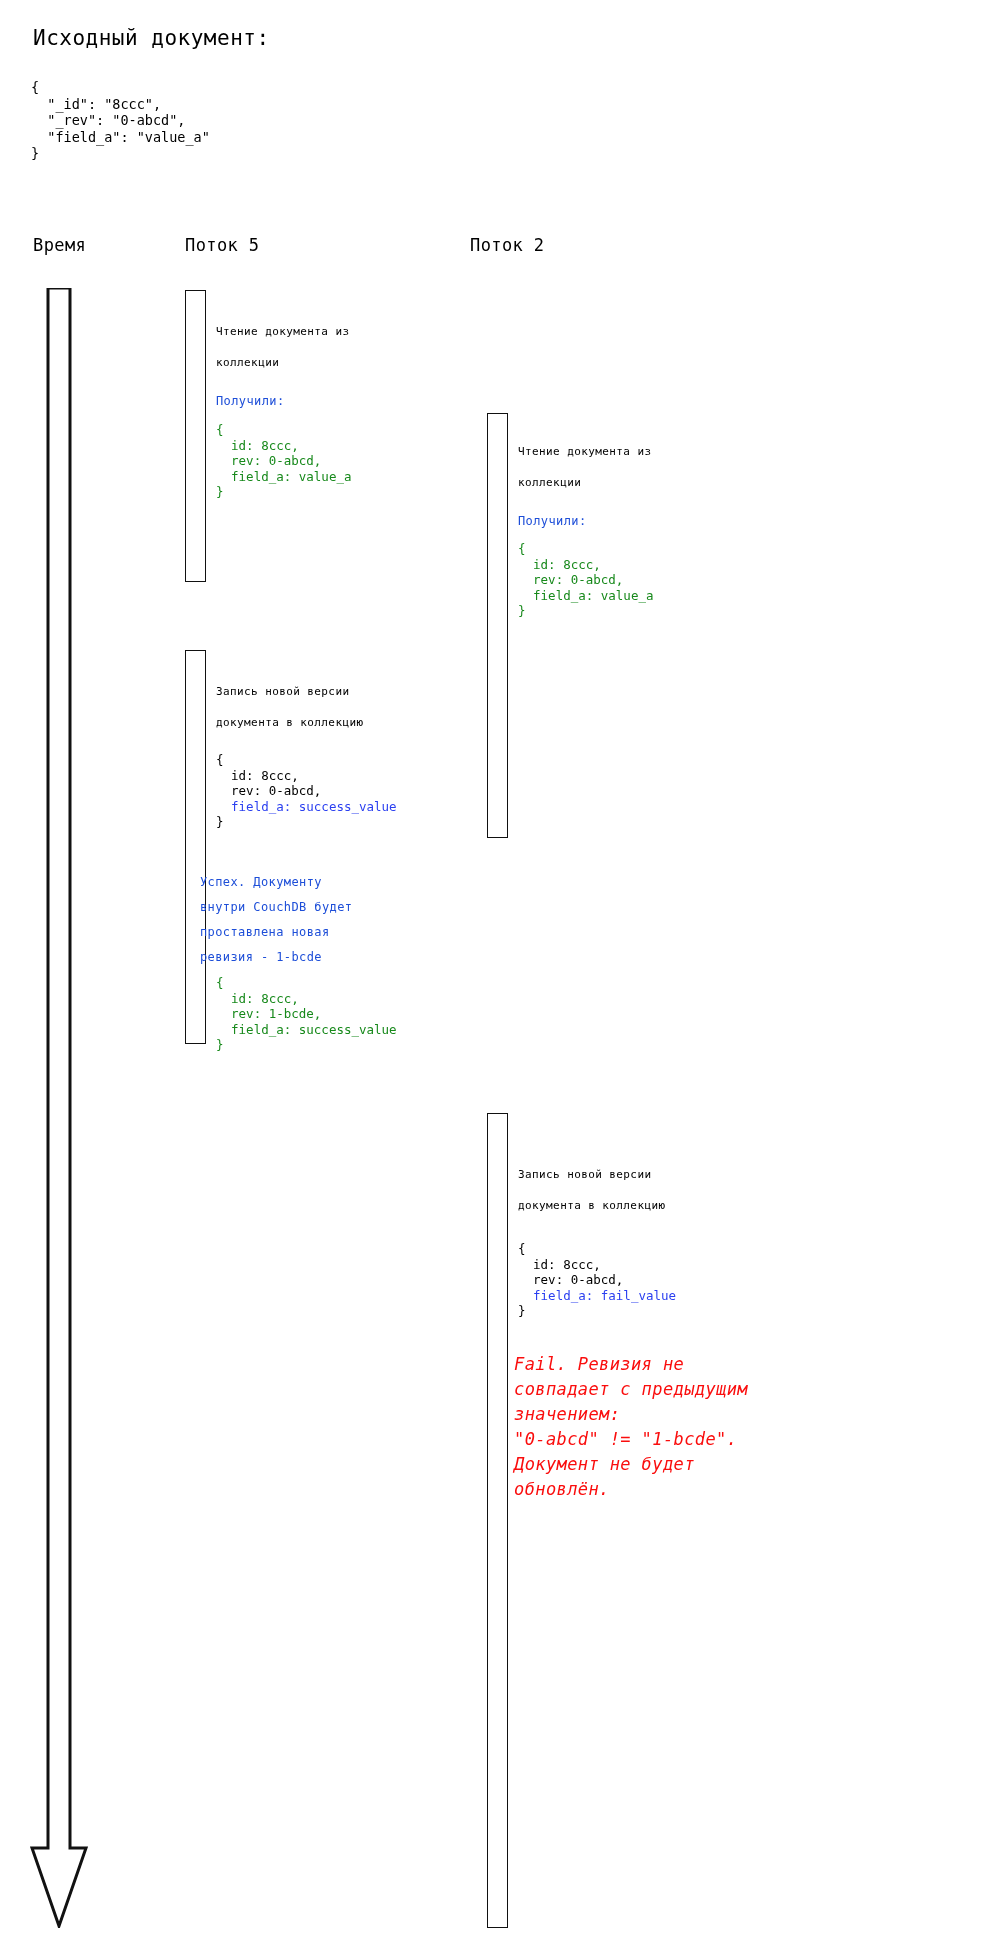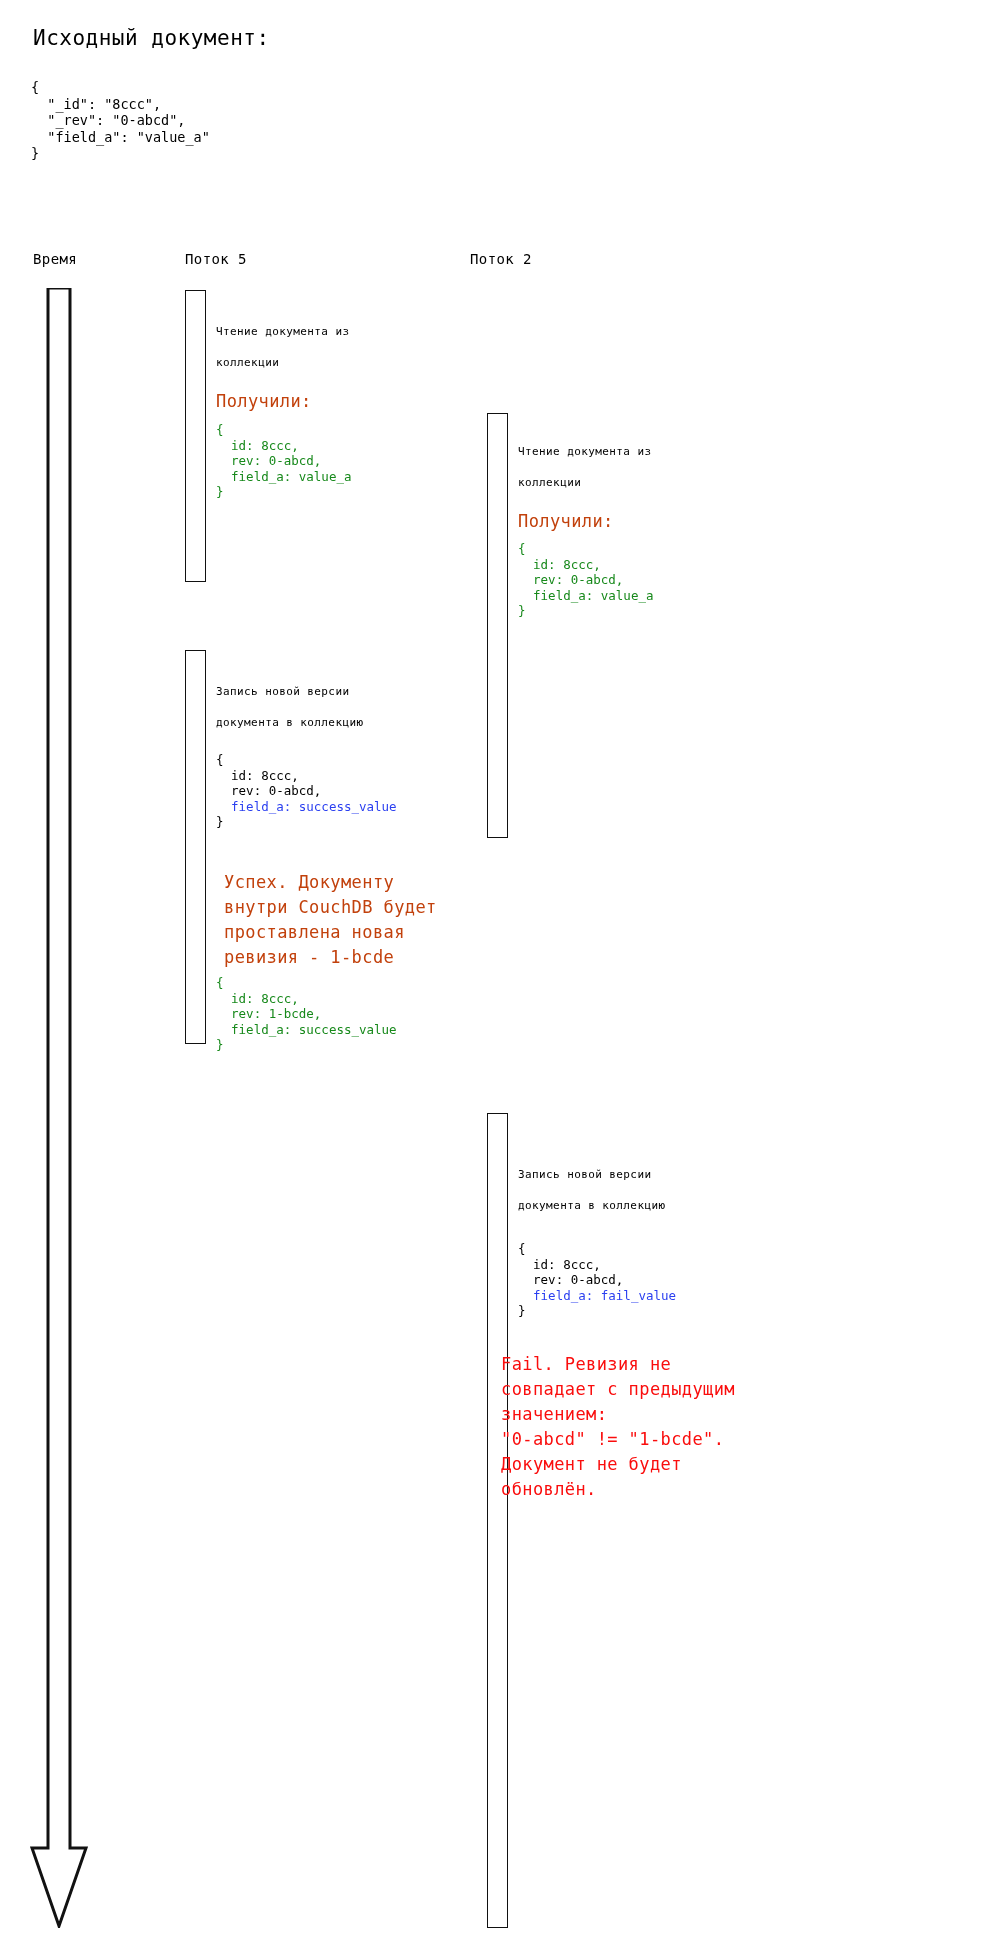--- a/index.html
+++ b/index.html
@@ -30,25 +30,24 @@
     left: 31px;
     top: 79px;
     font-size: 13.5px;
     line-height: 16.5px;
     white-space: pre;
     color: #000000;
   }
 
   
   .col-header {
-    font-size: 14px;
+    font-size: 17px;
     letter-spacing: 0.4px;
     white-space: pre;
     top: 235px;
-    margin-top: 16px;
   }
   #col-time   { left: 33px; }
   #col-flow-1 { left: 185px; }
   #col-flow-2 { left: 470px; }
 
   
   #time-arrow {
     left: 30px;
     top: 288px;
     width: 64px;
@@ -66,24 +65,24 @@
   
   .blk { white-space: pre; }
 
   .heading {
     font-size: 11px;
     line-height: 31px;
     letter-spacing: 0.4px;
     color: #000000;
   }
   .note-green {
-    font-size: 17px;
+    font-size: 12px;
     line-height: 25px;
     letter-spacing: 0.4px;
-    color: #c2410c;
+    color: #1d4ed8;
   }
   .note-red {
     font-size: 17px;
     line-height: 25px;
     letter-spacing: 0.4px;
     color: #fa0d0d;
   }
   .code {
     font-size: 12.5px;
     line-height: 15.5px;
@@ -131,21 +130,21 @@
 
 <div class="abs blk heading" style="left:216px; top:676px;">Запись новой версии
 документа в коллекцию</div>
 
 <div class="abs blk code code-black" style="left:216px; top:752px;"><span>{
   id: 8ccc,
   rev: 0-abcd,
   </span><span class="code-blue">field_a: success_value</span><span>
 }</span></div>
 
-<div class="abs blk note-green" style="left:224px; top:870px;">Успех. Документу
+<div class="abs blk note-green" style="left:200px; top:870px;">Успех. Документу
 внутри CouchDB будет
 проставлена новая
 ревизия - 1-bcde</div>
 
 <div class="abs blk code code-green" style="left:216px; top:975px;"><span>{
   id: 8ccc,
   rev: 1-bcde,
   </span><span class="code-green">field_a: success_value</span><span>
 }</span></div>
 
@@ -166,18 +165,18 @@
 
 <div class="abs blk heading" style="left:518px; top:1159px;">Запись новой версии
 документа в коллекцию</div>
 
 <div class="abs blk code code-black" style="left:518px; top:1241px;"><span>{
   id: 8ccc,
   rev: 0-abcd,
   </span><span class="code-blue">field_a: fail_value</span><span>
 }</span></div>
 
-<div class="abs blk note-red" style="left:501px; top:1352px;">Fail. Ревизия не
+<div class="abs blk note-red" style="left:514px; top:1352px;font-style:italic;">Fail. Ревизия не
 совпадает с предыдущим
 значением:
 "0-abcd" != "1-bcde".
 Документ не будет
 обновлён.</div>
 
 </body></html>

